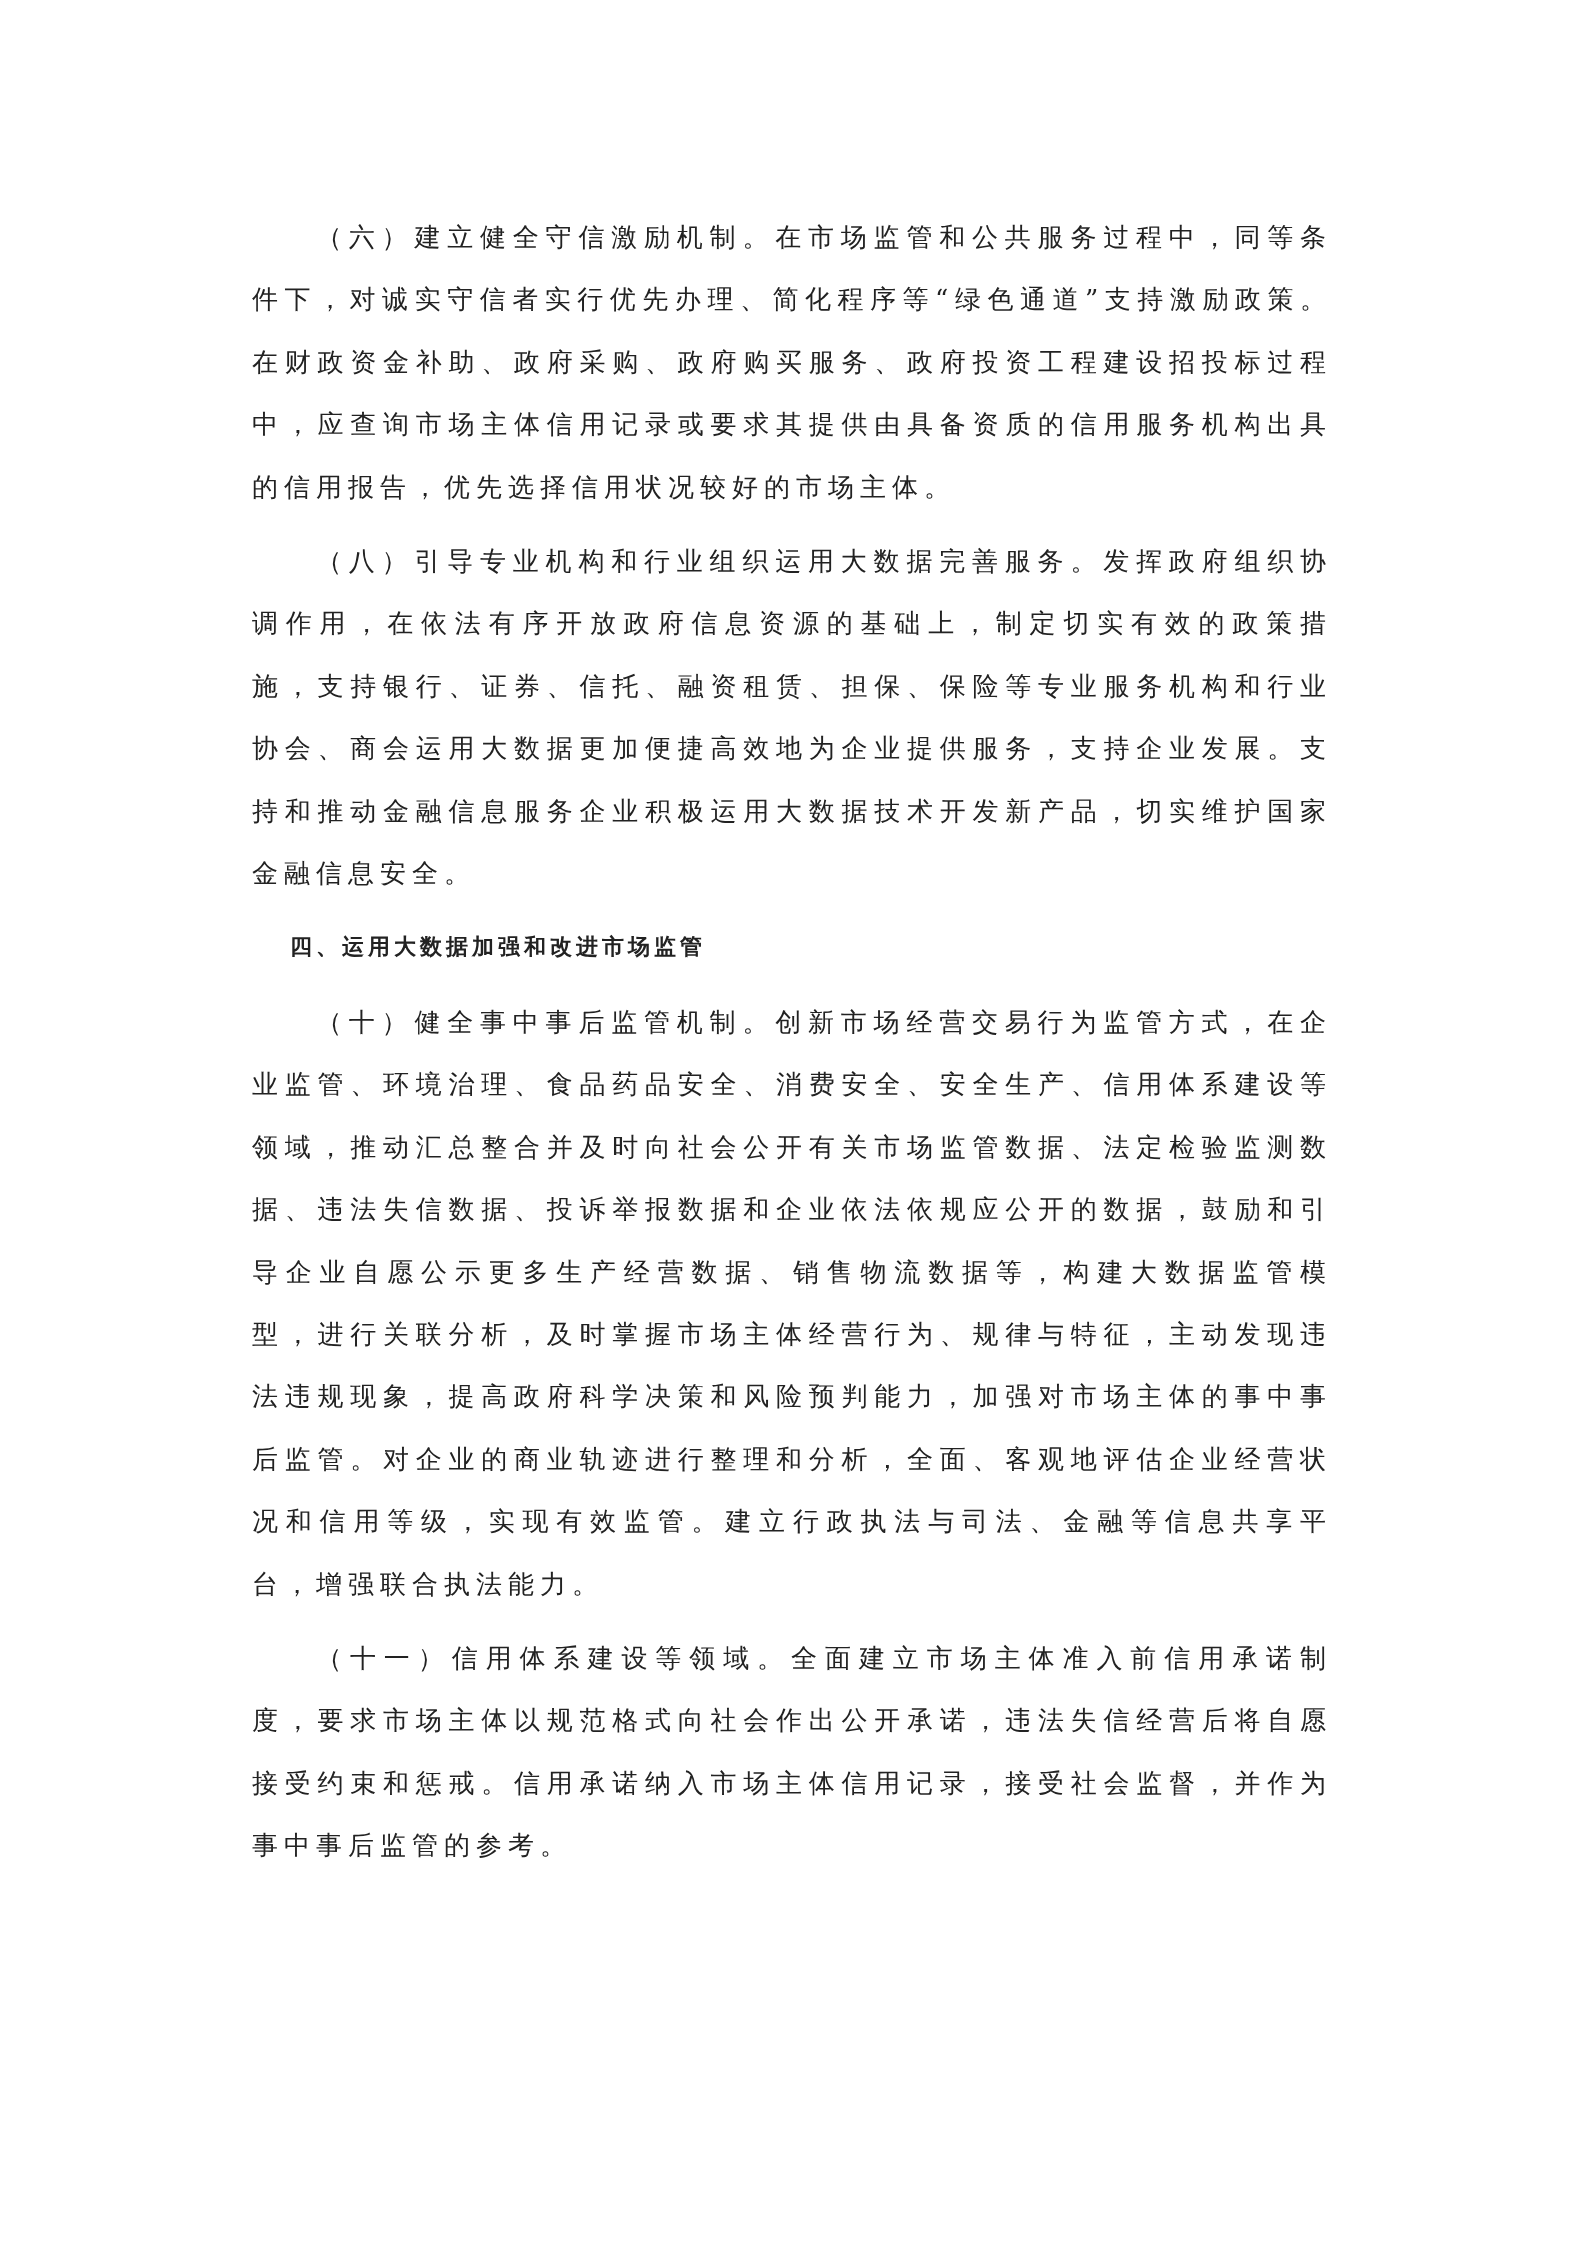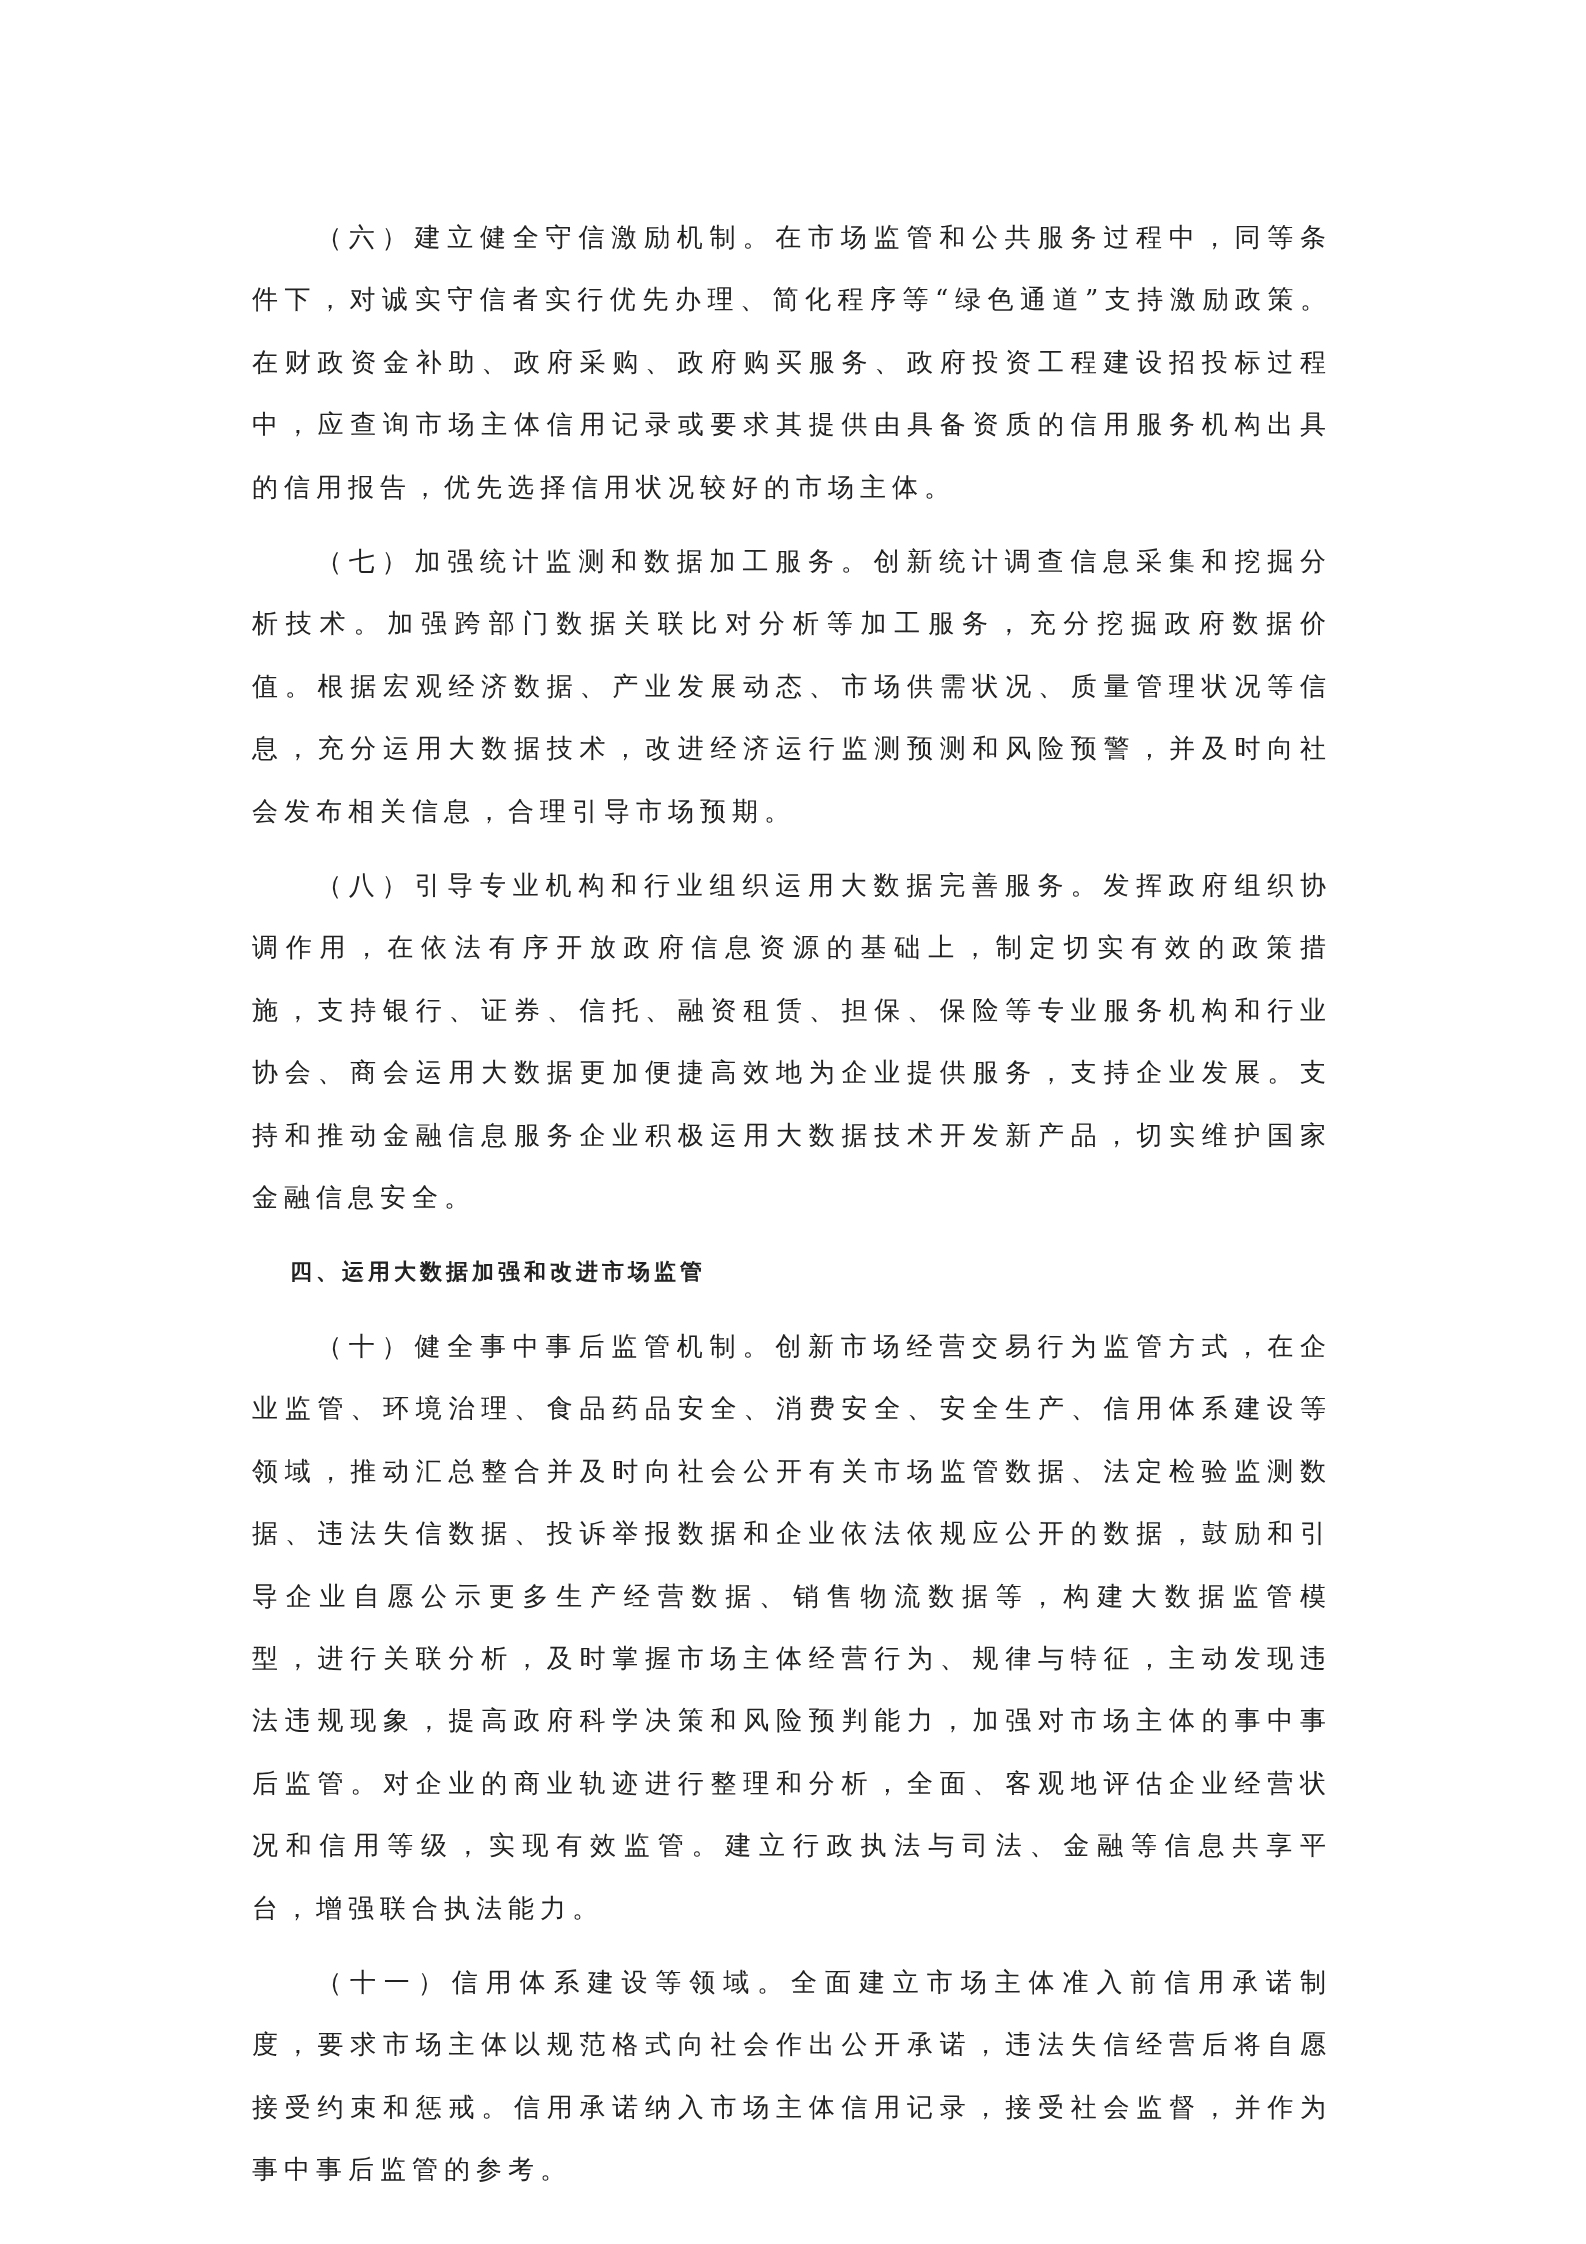--- a/index.html
+++ b/index.html
@@ -45,21 +45,20 @@
     letter-spacing: 4px;
   }
 </style>
 </head>
 <body>
 
 <div class="page">
 
   <p class="para"><span class="lead">（六）建立健全守信激励机制。</span><span>在市场监管和公共服务过程中，同等条件下，对诚实守信者实行优先办理、简化程序等“绿色通道”支持激励政策。在财政资金补助、政府采购、政府购买服务、政府投资工程建设招投标过程中，应查询市场主体信用记录或要求其提供由具备资质的信用服务机构出具的信用报告，优先选择信用状况较好的市场主体。</span></p>
 
-  <p class="para"><span class="lead">（七）加强统计监测和数据加工服务。</span><span>创新统计调查信息采集和挖掘分析技术。加强跨部门数据关联比对分析等加工服务，充分挖掘政府数据价值。根据宏观经济数据、产业发展动态、市场供需状况、质量管理状况等信息，充分运用大数据技术，改进经济运行监测预测和风险预警，并及时向社会发布相关信息，合理引导市场预期。</span></p>
 
   <p class="para"><span class="lead">（八）引导专业机构和行业组织运用大数据完善服务。</span><span>发挥政府组织协调作用，在依法有序开放政府信息资源的基础上，制定切实有效的政策措施，支持银行、证券、信托、融资租赁、担保、保险等专业服务机构和行业协会、商会运用大数据更加便捷高效地为企业提供服务，支持企业发展。支持和推动金融信息服务企业积极运用大数据技术开发新产品，切实维护国家金融信息安全。</span></p>
 
 
   <h2 class="heading">四、运用大数据加强和改进市场监管</h2>
 
   <p class="para"><span class="lead">（十）健全事中事后监管机制。</span><span>创新市场经营交易行为监管方式，在企业监管、环境治理、食品药品安全、消费安全、安全生产、信用体系建设等领域，推动汇总整合并及时向社会公开有关市场监管数据、法定检验监测数据、违法失信数据、投诉举报数据和企业依法依规应公开的数据，鼓励和引导企业自愿公示更多生产经营数据、销售物流数据等，构建大数据监管模型，进行关联分析，及时掌握市场主体经营行为、规律与特征，主动发现违法违规现象，提高政府科学决策和风险预判能力，加强对市场主体的事中事后监管。对企业的商业轨迹进行整理和分析，全面、客观地评估企业经营状况和信用等级，实现有效监管。建立行政执法与司法、金融等信息共享平台，增强联合执法能力。</span></p>
 
   <p class="para"><span class="lead">（十一）信用体系建设等领域。</span><span>全面建立市场主体准入前信用承诺制度，要求市场主体以规范格式向社会作出公开承诺，违法失信经营后将自愿接受约束和惩戒。信用承诺纳入市场主体信用记录，接受社会监督，并作为事中事后监管的参考。</span></p>
 

